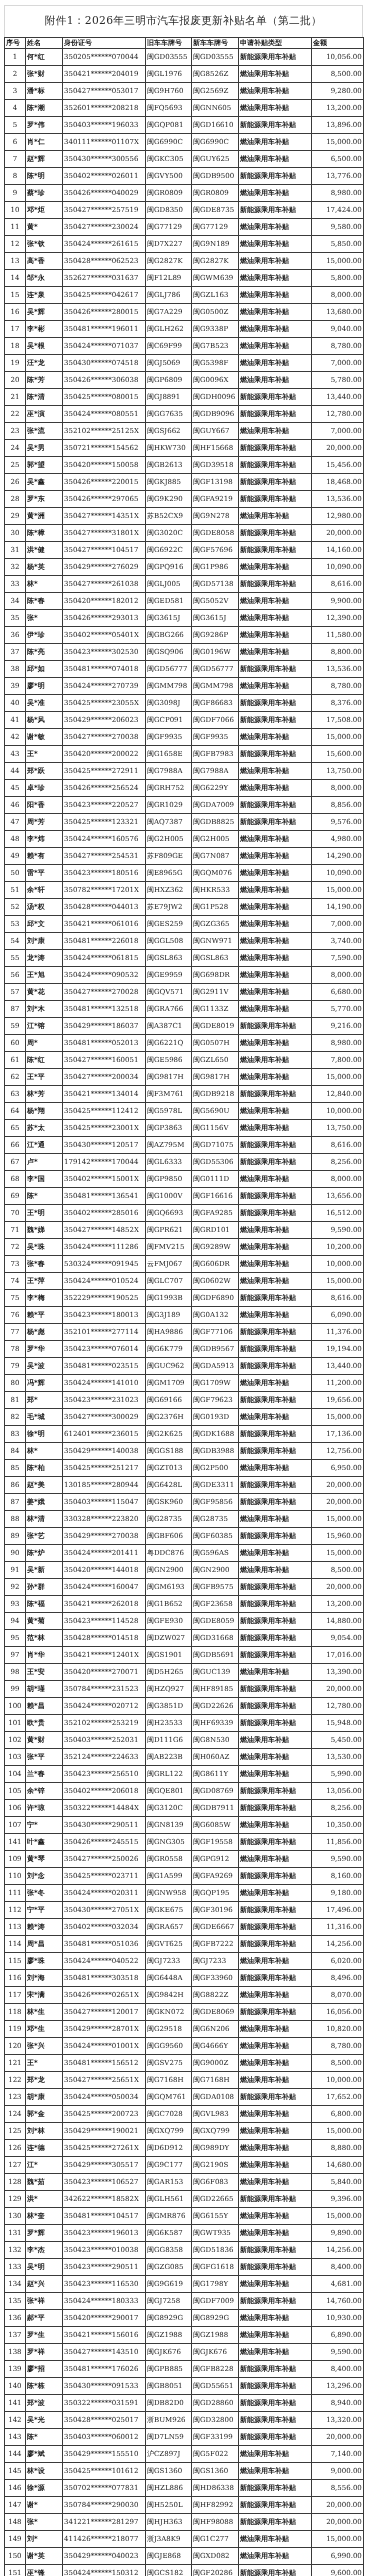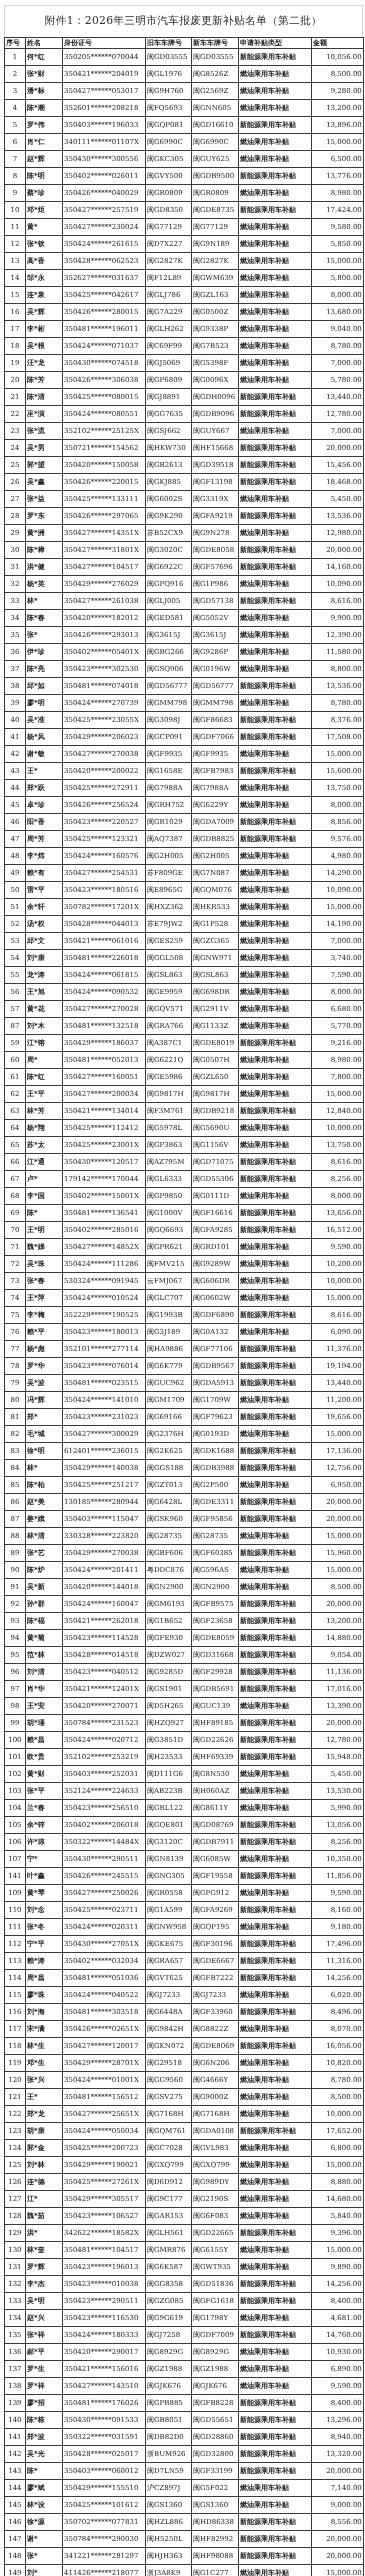--- a/index.html
+++ b/index.html
@@ -277,29 +277,20 @@
         <tr>
           <td class="seq">26</td>
           <td class="name">吴*鑫</td>
           <td class="id">350426******220015</td>
           <td class="plate thick-l">闽GKJ885</td>
           <td class="plate">闽GF13198</td>
           <td class="type">新能源乘用车补贴</td>
           <td class="amt">18,468.00</td>
         </tr>
         <tr>
-          <td class="seq">27</td>
-          <td class="name">张*益</td>
-          <td class="id">350425******133111</td>
-          <td class="plate thick-l">闽G6002S</td>
-          <td class="plate">闽G3319X</td>
-          <td class="type">燃油乘用车补贴</td>
-          <td class="amt">5,450.00</td>
-        </tr>
-        <tr>
           <td class="seq">28</td>
           <td class="name">罗*东</td>
           <td class="id">350426******297065</td>
           <td class="plate thick-l">闽G9K290</td>
           <td class="plate">闽GFA9219</td>
           <td class="type">新能源乘用车补贴</td>
           <td class="amt">13,536.00</td>
         </tr>
         <tr>
           <td class="seq">29</td>
@@ -896,29 +887,20 @@
           <td class="amt">14,880.00</td>
         </tr>
         <tr>
           <td class="seq">95</td>
           <td class="name">范*林</td>
           <td class="id">350428******014518</td>
           <td class="plate thick-l">闽DZW027</td>
           <td class="plate">闽GD31668</td>
           <td class="type">新能源乘用车补贴</td>
           <td class="amt">9,054.00</td>
-        </tr>
-        <tr>
-          <td class="seq">96</td>
-          <td class="name">刘*清</td>
-          <td class="id">350423******040512</td>
-          <td class="plate thick-l">闽G9285D</td>
-          <td class="plate">闽GF29928</td>
-          <td class="type">新能源乘用车补贴</td>
-          <td class="amt">11,136.00</td>
         </tr>
         <tr>
           <td class="seq">97</td>
           <td class="name">肖*华</td>
           <td class="id">350421******12401X</td>
           <td class="plate thick-l">闽GS1901</td>
           <td class="plate">闽GDB5691</td>
           <td class="type">新能源乘用车补贴</td>
           <td class="amt">17,016.00</td>
         </tr>

